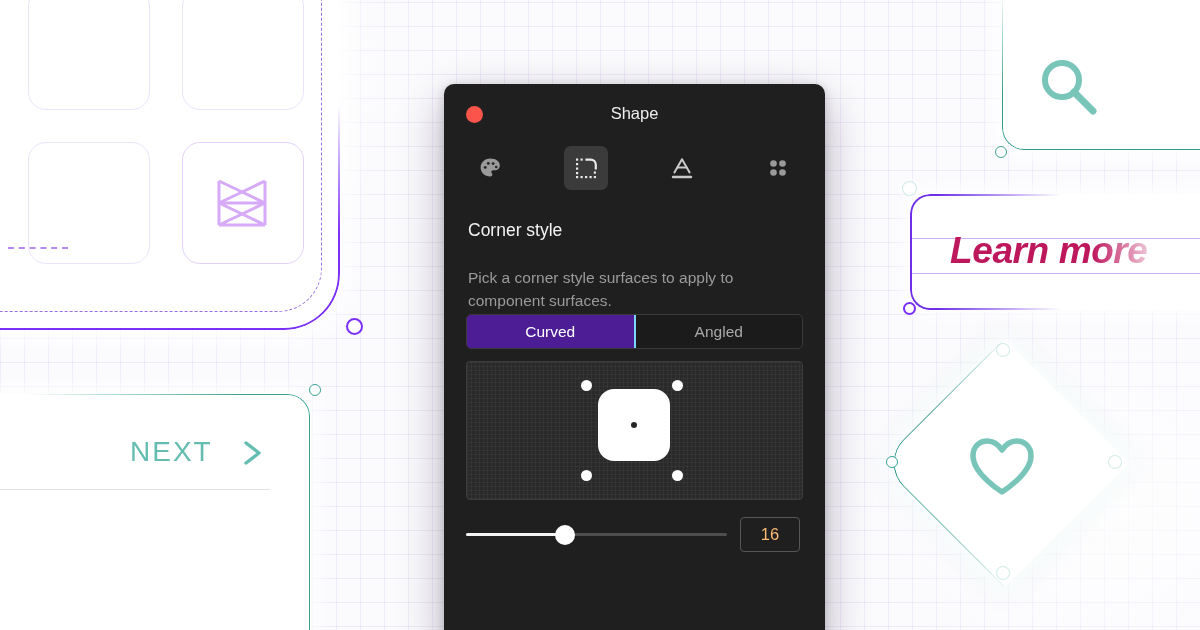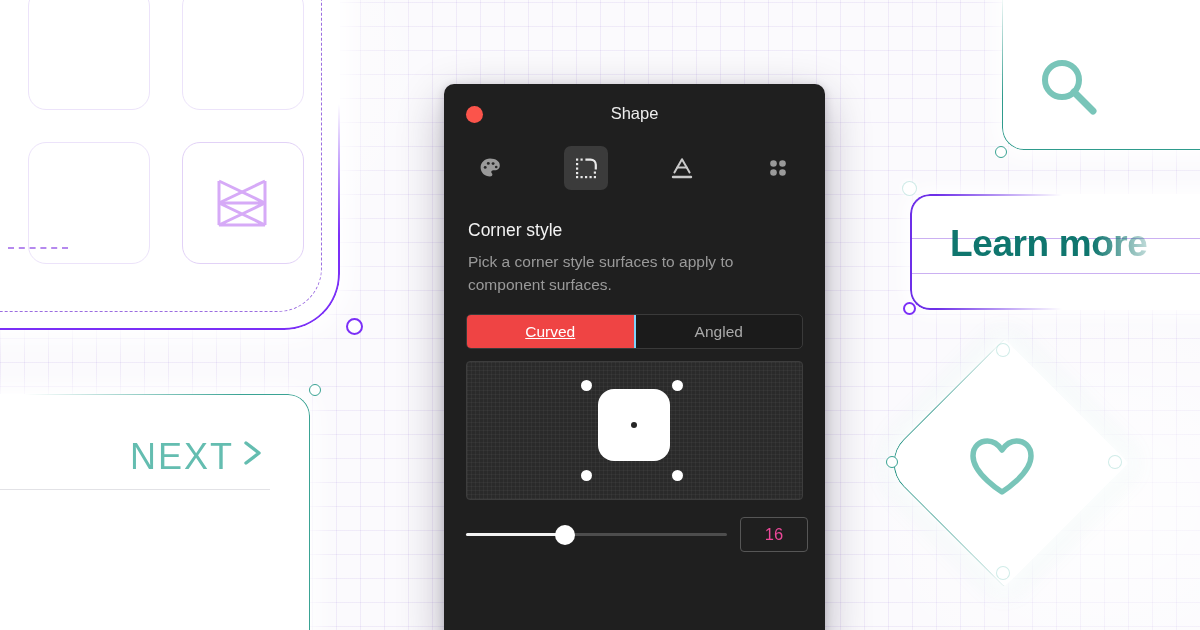--- a/index.html
+++ b/index.html
@@ -68,21 +68,21 @@
   #card-next .edge {
     position:absolute; inset:0;
     border-top:1.6px solid #3aa394;
     border-right:1.6px solid #3aa394;
     border-top-right-radius:22px;
     -webkit-mask-image: linear-gradient(160deg, rgba(0,0,0,0) 8%, rgba(0,0,0,1) 26%);
     mask-image: linear-gradient(160deg, rgba(0,0,0,0) 8%, rgba(0,0,0,1) 26%);
   }
   #next-label {
     position:absolute; left:200px; top:42px;
-    color:#64bdb0; font-size:36px; letter-spacing:2px; font-weight:400;
+    color:#64bdb0; font-size:28px; letter-spacing:2px; font-weight:400;
   }
   .chev-next { position:absolute; left:312px; top:46px; width:22px; height:26px; }
   #next-rule { position:absolute; left:-70px; top:489px; width:340px; height:1.4px; background:#e2e2e6; }
 
   
   #card-search {
     left:1002px; top:-78px; width:260px; height:228px;
     border-bottom-left-radius:22px;
     box-shadow:0 0 22px 8px rgba(255,255,255,0.9);
   }
@@ -107,25 +107,26 @@
     border-left:2px solid #6d2fe8;
     border-top:2px solid #6d2fe8;
     border-bottom:2px solid #6d2fe8;
     border-top-left-radius:20px; border-bottom-left-radius:20px;
     -webkit-mask-image: linear-gradient(to right, rgba(0,0,0,1) 0%, rgba(0,0,0,1) 8%, rgba(0,0,0,0) 46%);
     mask-image: linear-gradient(to right, rgba(0,0,0,1) 0%, rgba(0,0,0,1) 8%, rgba(0,0,0,0) 46%);
   }
   .lm-rule { position:absolute; left:2px; width:322px; height:1.3px; background:#cbb0f2; }
   .lm-dash { position:absolute; left:8px; top:247px; width:60px; height:0; border-top:2px dashed #b589ee; }
   #learn-label {
-    position:absolute; left:950px; top:223px;
-    font-size:37px; font-weight:700; color:#0f766e; letter-spacing:-0.4px;
+    position:absolute; left:950px; top:230px;
+    font-size:37px; font-weight:700; color:#be185d; letter-spacing:-0.4px;
     white-space:nowrap;
     -webkit-mask-image: linear-gradient(to right, rgba(0,0,0,1) 0%, rgba(0,0,0,1) 72%, rgba(0,0,0,0.25) 100%);
     mask-image: linear-gradient(to right, rgba(0,0,0,1) 0%, rgba(0,0,0,1) 72%, rgba(0,0,0,0.25) 100%);
+    font-style: italic;
   }
 
   
   #diamond {
     position:absolute; left:916px; top:375px; width:176px; height:176px;
     background:#fff; transform: rotate(45deg);
     border-radius: 3px; border-bottom-left-radius: 34px;
     box-shadow: 0 0 18px 8px rgba(255,255,255,0.85), 0 0 26px 4px rgba(120,200,190,0.18);
   }
   #diamond .edge {
@@ -164,33 +165,33 @@
     position:absolute; top:2px; width:44px; height:44px; border-radius:7px;
     display:flex; align-items:center; justify-content:center;
   }
   .tool.active { background:#3b3b3b; }
   #tool-0 { left:24px; }
   #tool-1 { left:120px; }
   #tool-2 { left:216px; }
   #tool-3 { left:312px; }
 
   #section { padding: 18px 24px 0 24px; }
-  #section-title { color:#f2f2f2; font-size:17.5px; margin-bottom:9px; }
+  #section-title { color:#f2f2f2; font-size:17.5px; margin-bottom:25px; }
   #section-desc { color:#9a9a9a; font-size:15.5px; line-height:23px; }
 
   #segmented {
     position:absolute; left:466px; top:314px; width:337px; height:35px;
     border-radius:5px; overflow:hidden; display:flex; background:#1b1b1b;
     border:1px solid #3a3a3a;
   }
   .seg {
     flex:1; display:flex; align-items:center; justify-content:center;
     font-size:15.5px; color:#a9a9a9;
   }
-  .seg.active { background:#ef4444; color:#fff;text-decoration:underline; }
+  .seg.active { background:#4c1d95; color:#fff; }
   .seg + .seg { border-left:2px solid #7dd3fc; }
 
   #preview {
     position:absolute; left:466px; top:361px; width:337px; height:139px;
     background-color:#2a2a2a; border:1px solid #3d3d3d; border-radius:4px;
     background-image:
       linear-gradient(to right, rgba(255,255,255,0.035) 1px, transparent 1px),
       linear-gradient(to bottom, rgba(255,255,255,0.035) 1px, transparent 1px);
     background-size:4px 4px;
   }
@@ -209,24 +210,24 @@
   #ph-br { left:205px; top:108px; }
 
   #slider-row { position:absolute; left:466px; top:518px; width:337px; height:34px; }
   #track { position:absolute; left:0; top:15px; width:261px; height:3px; background:#4d4d4d; border-radius:2px; }
   #track-fill { position:absolute; left:0; top:0; width:98px; height:3px; background:#f3f3f3; border-radius:2px; }
   #knob {
     position:absolute; left:89px; top:7px; width:20px; height:20px;
     border-radius:50%; background:#fff;
   }
   #value-box {
-    position:absolute; left:274px; top:-1px; width:68px; height:35px;
+    position:absolute; left:274px; top:-1px; width:60px; height:35px;
     border:1px solid #565656; border-radius:4px; background:#1f1f1f;
     display:flex; align-items:center; justify-content:center;
-    color:#ec4899; font-size:16.5px;
+    color:#fdba74; font-size:16.5px;
   }
 </style>
 </head>
 <body>
 
 <div id="stage">
 
   <div class="grid-bg"></div>
   <div class="grid-wash"></div>
 

